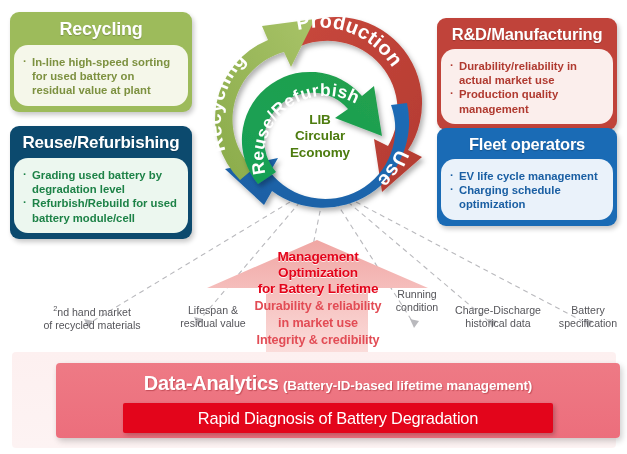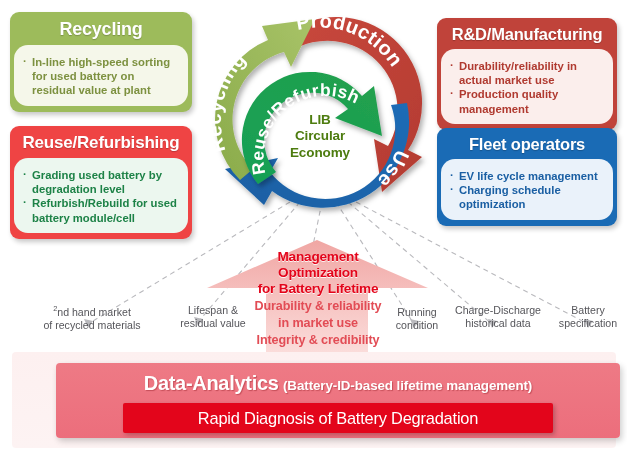--- a/index.html
+++ b/index.html
@@ -48,21 +48,21 @@
   }
 
   
   #card-recycling { left: 10px; top: 12px; width: 182px; background: #9dbb5b; }
   #card-recycling .hd { font-size: 18px; }
   #card-recycling .bd { background: #f5f7ea; }
   #card-recycling .bd li { color: #7d9140; font-size: 11.3px; }
   #card-recycling .bd li::before { color: #7d9140; }
 
   
-  #card-reuse { left: 10px; top: 126px; width: 182px; background: #ef4444; }
+  #card-reuse { left: 10px; top: 126px; width: 182px; background: #0c4a6e; }
   #card-reuse .hd { font-size: 17px; }
   #card-reuse .bd { background: #ecf7ef; }
   #card-reuse .bd li { color: #1d8247; font-size: 11.3px; }
   #card-reuse .bd li::before { color: #1d8247; }
 
   
   #card-rnd { left: 437px; top: 18px; width: 180px; background: #c0433a; }
   #card-rnd .hd { font-size: 16.5px; }
   #card-rnd .bd { background: #fbeeec; }
   #card-rnd .bd li { color: #b03a30; font-size: 11.3px; }
@@ -339,21 +339,21 @@
   <div class="src" style="left:22px; top:304px; width:140px;">
     <div><sup>2</sup><span>nd hand market</span></div>
     <div>of recycled materials</div>
   </div>
 
   <div class="src" style="left:165px; top:304px; width:96px;">
     <div>Lifespan &amp;</div>
     <div>residual value</div>
   </div>
 
-  <div class="src" style="left:384px; top:306px; width:66px;">
+  <div class="src" style="left:384px; top:288px; width:66px;">
     <div>Running</div>
     <div>condition</div>
   </div>
 
   <div class="src" style="left:443px; top:304px; width:110px;">
     <div>Charge-Discharge</div>
     <div>historical data</div>
   </div>
 
   <div class="src" style="left:552px; top:304px; width:72px;">

